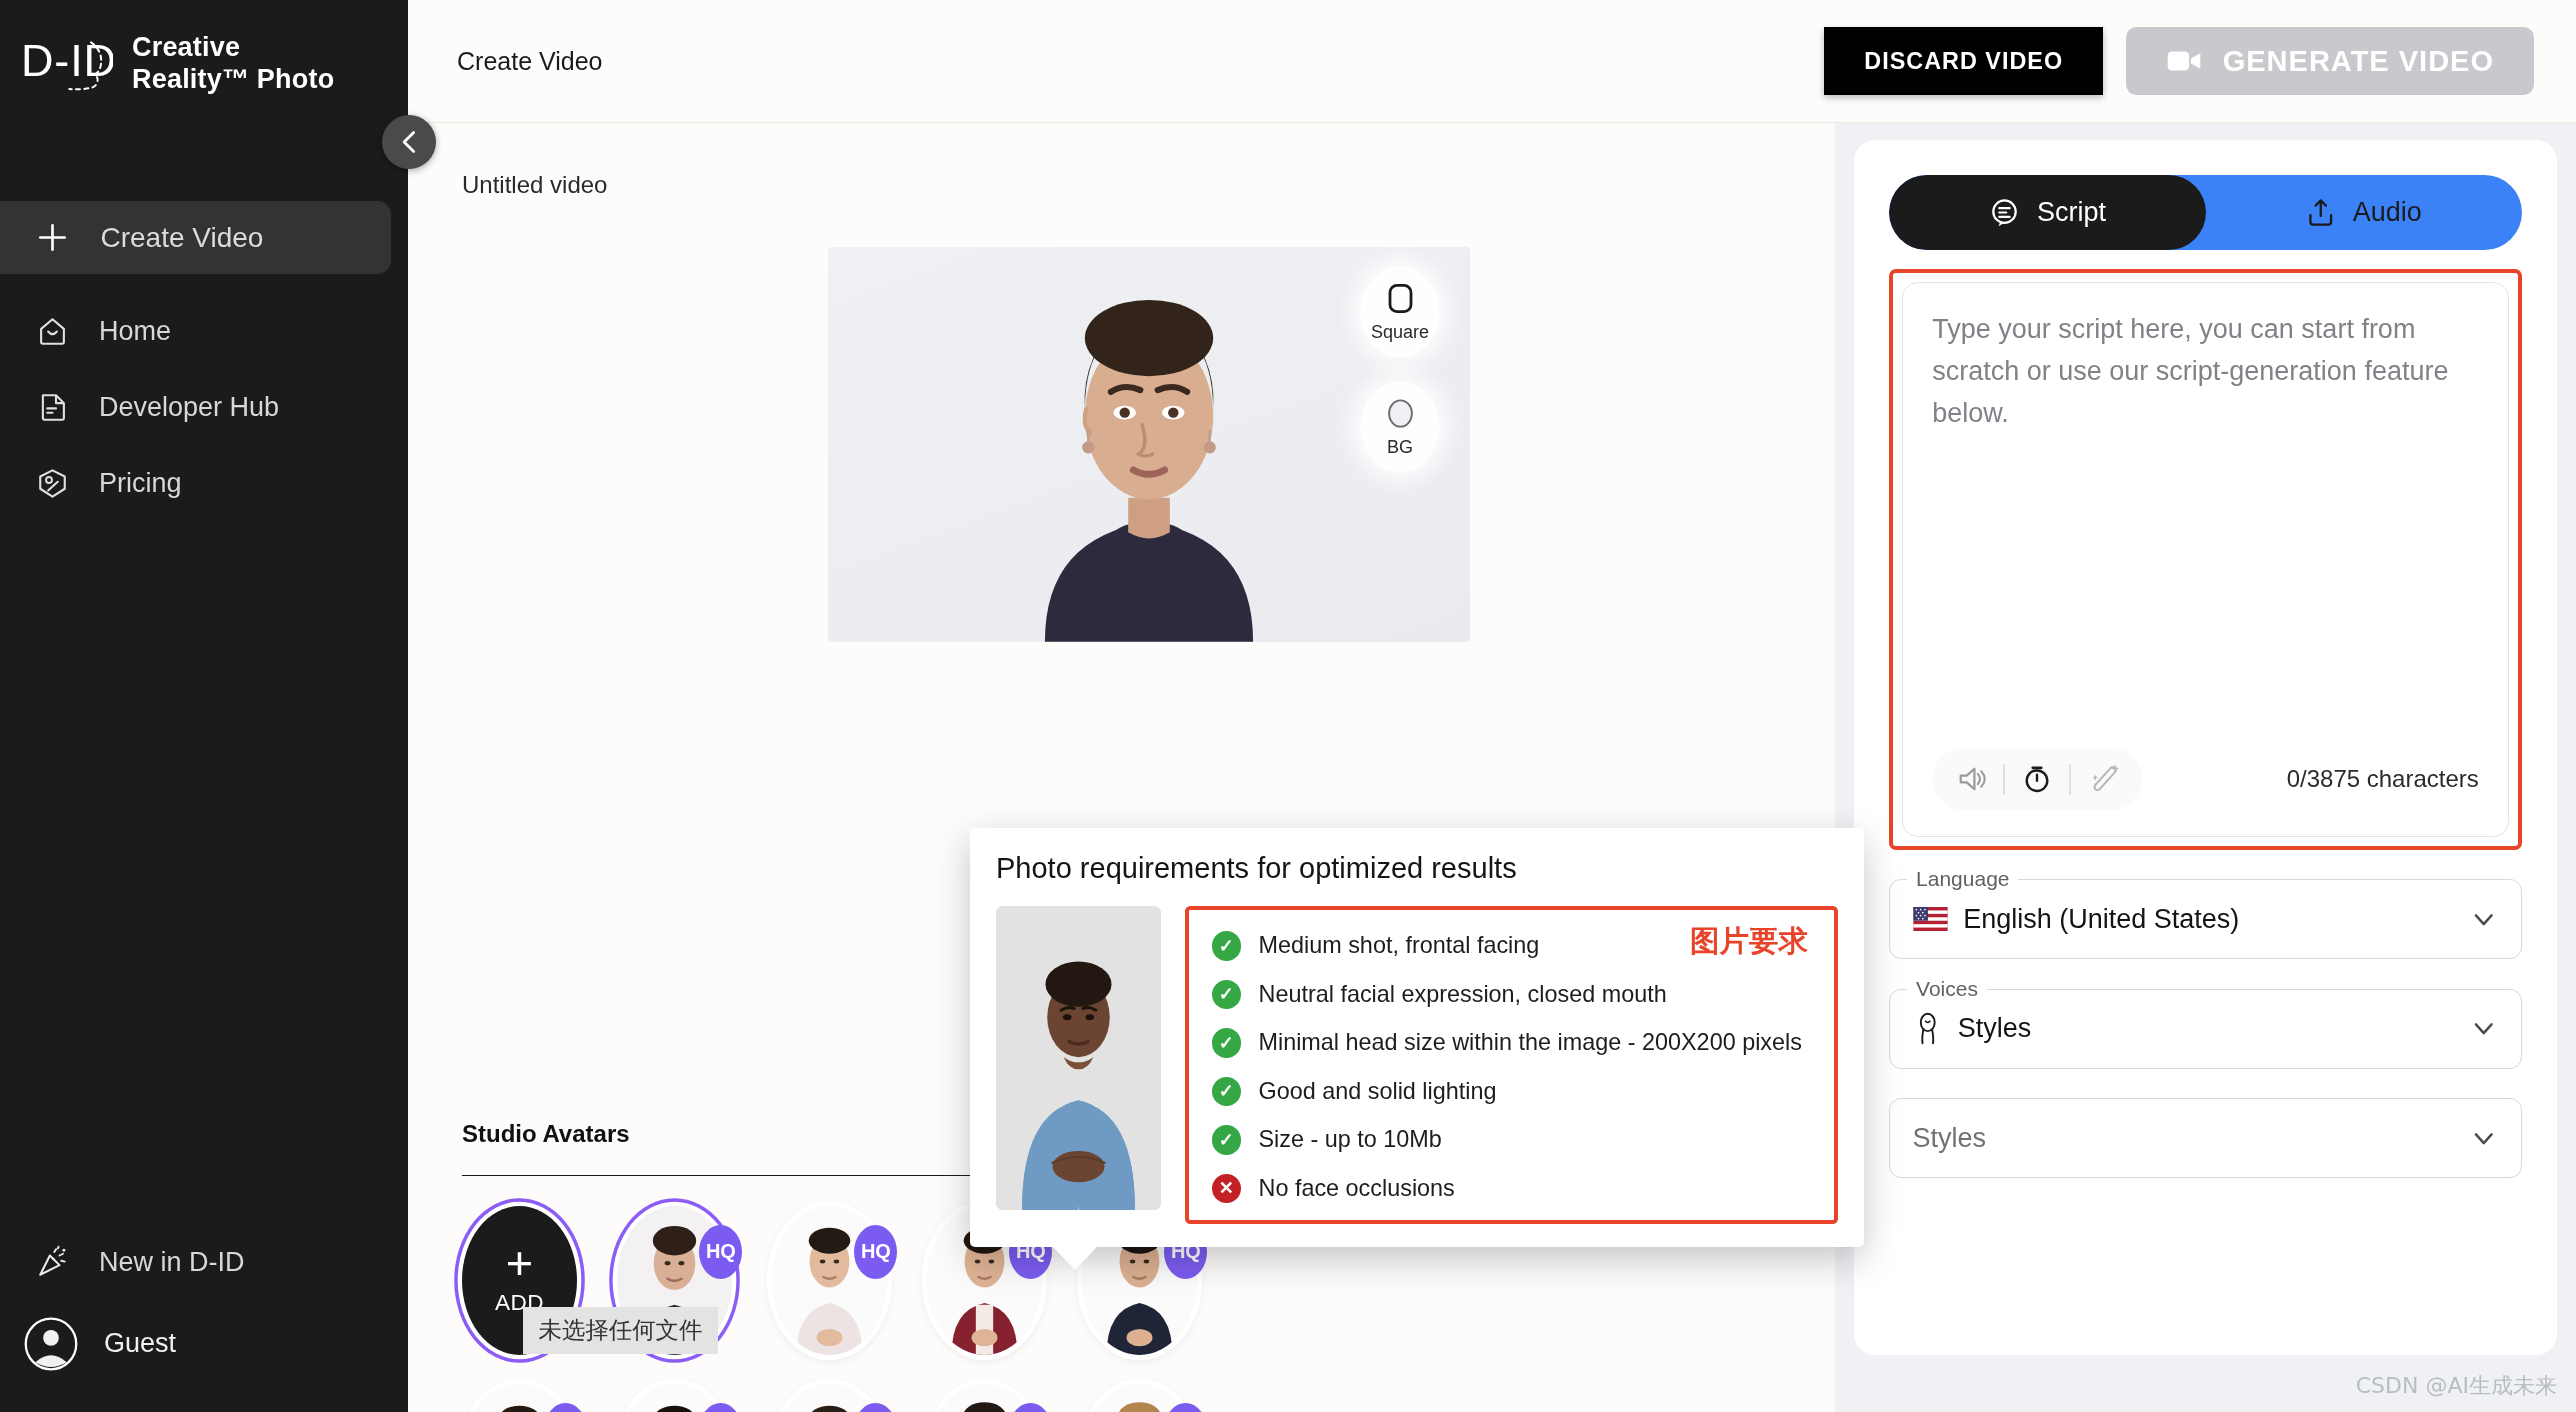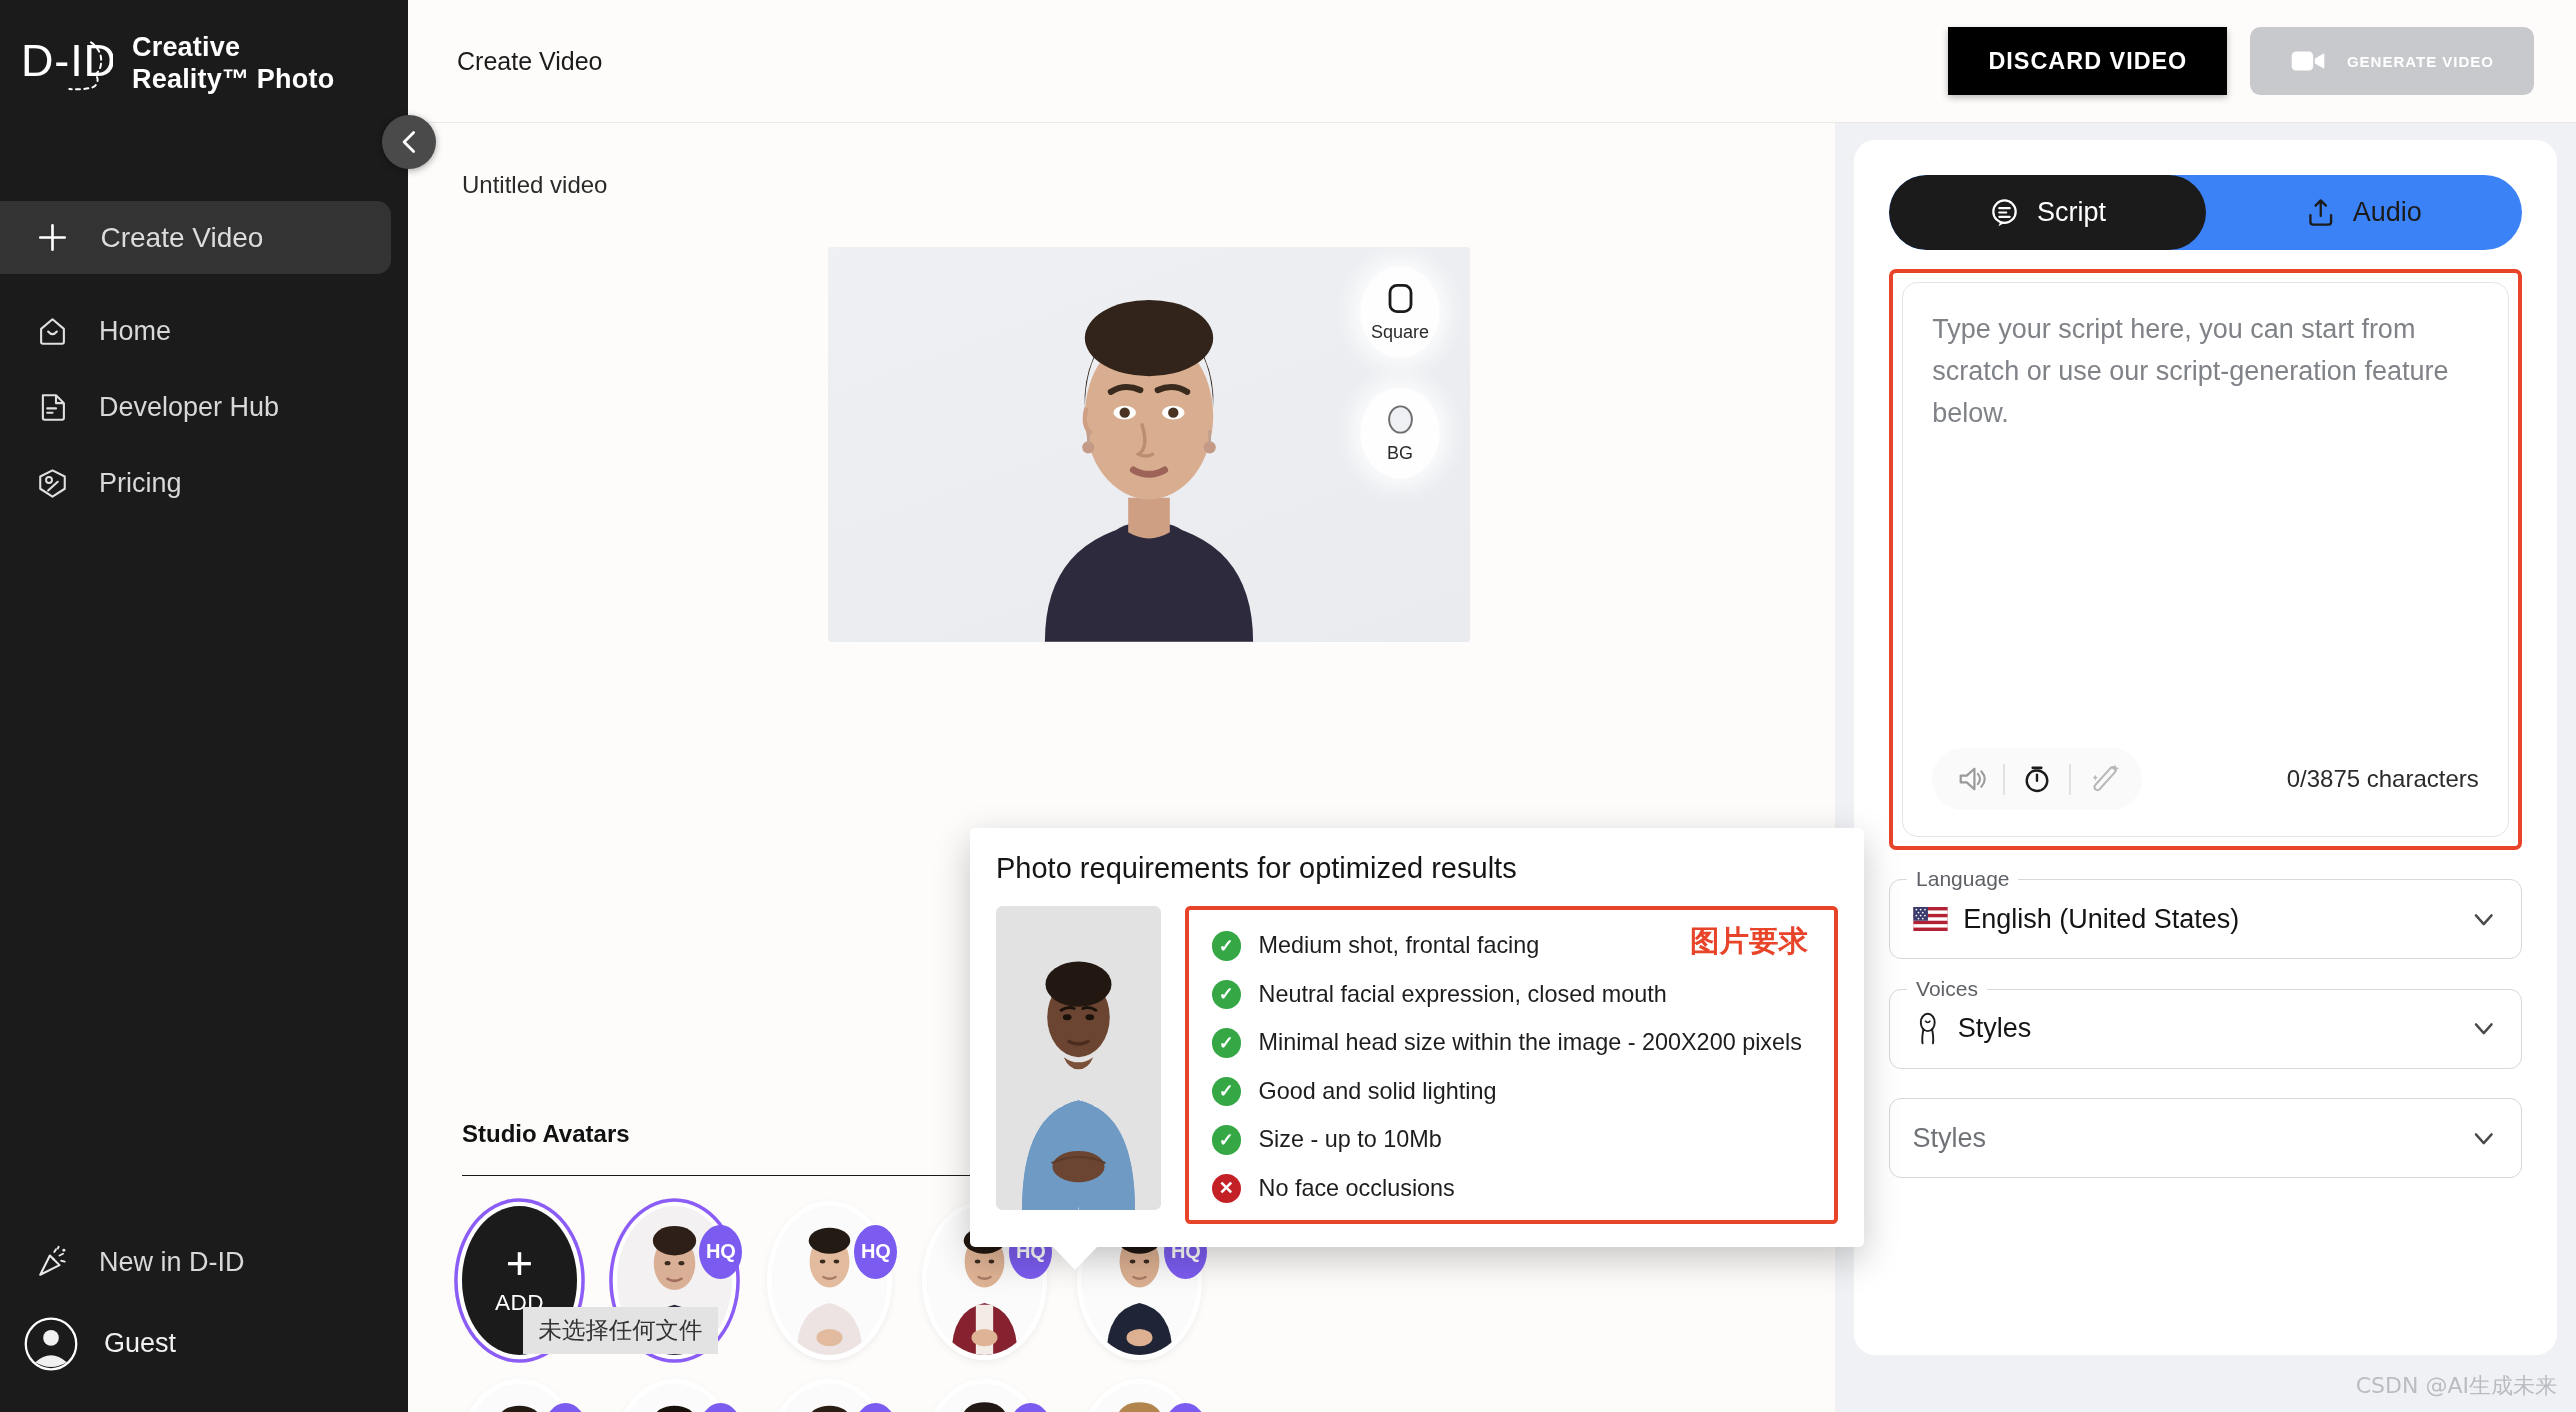--- a/index.html
+++ b/index.html
@@ -61,41 +61,41 @@
   }
   .breadcrumb { font-size: 25px; color: #1b1b1b; }
   .topbar-actions { margin-left: auto; display: flex; align-items: center; gap: 22.6px; }
   .btn-discard {
     background: #000; color: #fff; font-size: 23.4px; font-weight: bold;
     letter-spacing: 1px; padding: 0 40px; height: 68px; border-radius: 0;
     display: flex; align-items: center; justify-content: center; cursor: pointer;
     box-shadow: 0 2.6px 7px rgba(0,0,0,.28); border: none;
   }
   .btn-generate {
-    background: #c8c9cd; color: #ffffff; font-size: 15px; font-weight: bold;
+    background: #c8c9cd; color: #ffffff; font-size: 29px; font-weight: bold;
     letter-spacing: 1px; padding: 0 40px; height: 68px; border-radius: 10.4px;
     display: flex; align-items: center; justify-content: center; gap: 21px;
     cursor: pointer; border: none;
   }
 
   .content { flex: 1; display: flex; position: relative; overflow: hidden; }
 
   
   .canvas-col { flex: 1; position: relative; padding: 48px 0 0 54px; }
   .video-title { font-size: 24px; color: #2a2a2a; }
   .preview-wrap {
     margin: 48px auto 0 auto; width: 642px; height: 395px; position: relative;
   }
   .preview {
     position: absolute; inset: 0;
     background: linear-gradient(160deg,#eef0f3 0%,#e9ebef 100%);
     border-radius: 3.5px; overflow: hidden;
   }
   .person { position: absolute; left: 50%; bottom: 0; transform: translateX(-50%); }
-  .side-tools { position: absolute; right: 29.5px; top: 19px; display: flex; flex-direction: column; gap: 29px; }
+  .side-tools { position: absolute; right: 29.5px; top: 19px; display: flex; flex-direction: column; gap: 23px; }
   .tool-pill {
     width: 80px; height: 92px; border-radius: 50%;
     background: rgba(255,255,255,.92);
     display: flex; flex-direction: column; align-items: center; justify-content: center; gap: 5.2px;
     cursor: pointer; box-shadow: 0 0 19px 10.4px rgba(255,255,255,.75);
   }
   .tool-label { font-size: 18px; color: #2a2a2a; }
 
   
   .avatar-section {

